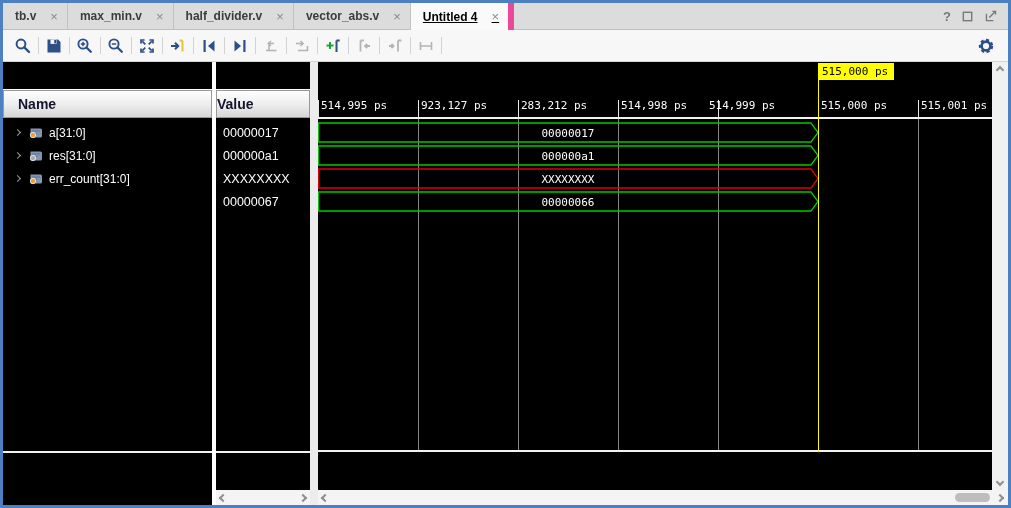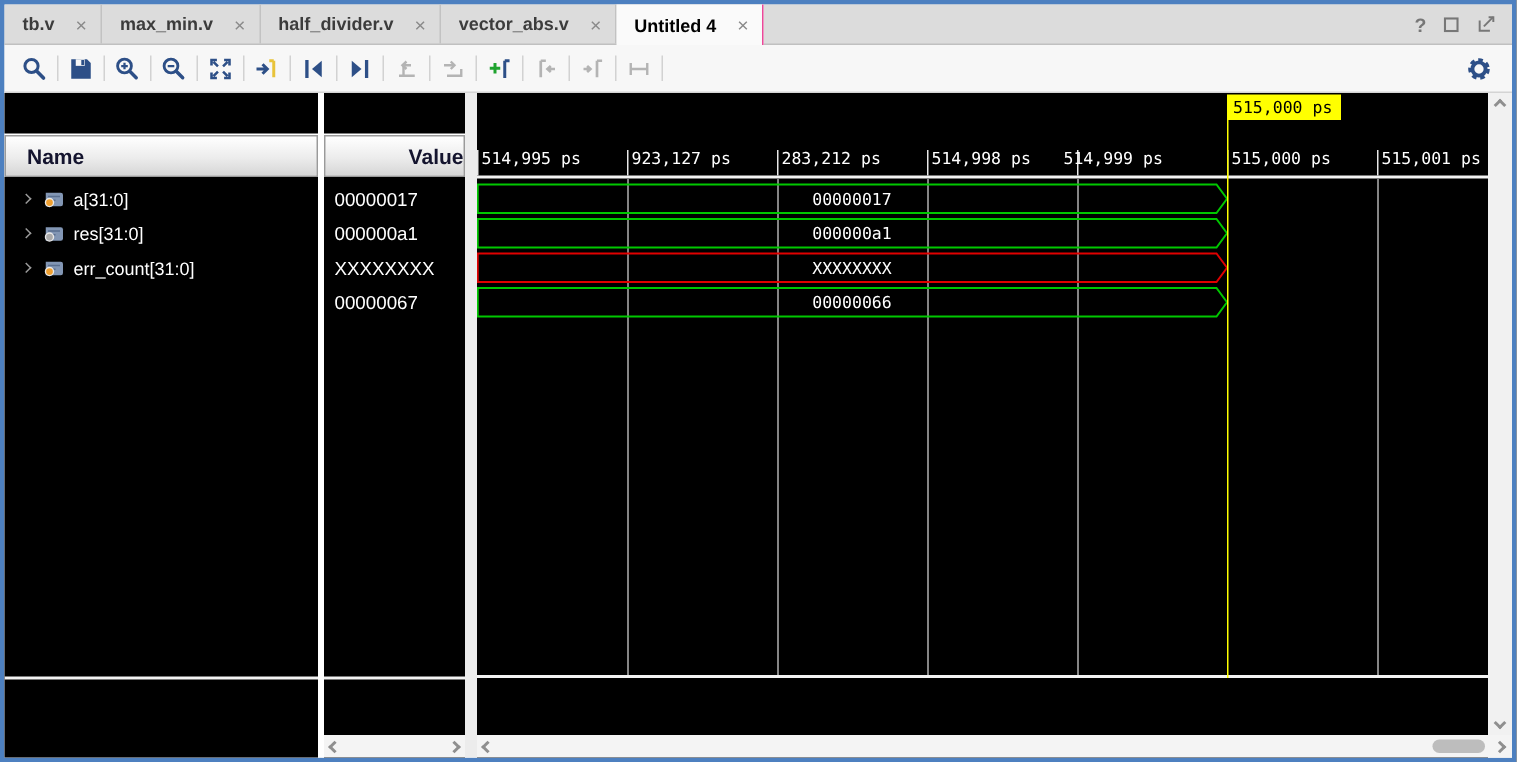--- a/index.html
+++ b/index.html
@@ -1,27 +1,27 @@
 <!DOCTYPE html>
 <html><head>
 <meta charset="utf-8">
 <style>
   * { box-sizing: border-box; margin: 0; padding: 0; }
   html,body { width:1011px; height:508px; overflow:hidden; background:#fff;
               font-family:"Liberation Sans", sans-serif; }
-  .window { width:1011px; height:508px; border:3px solid #4d80c0; background:#e5e5e5;
+  .window { width:1011px; height:508px; border:3px solid #4d80c0; background:#0f766e;
             display:flex; flex-direction:column; }
 
   
   .tabbar { height:27px; background:#dcdcdc; display:flex; align-items:stretch;
             border-bottom:1px solid #c0c0c0; flex:0 0 27px; }
   .tabs { display:flex; }
   .tab { display:flex; align-items:center; padding:0 9px 0 12px; border-right:1px solid #c2c2c2;
          font-size:12px; font-weight:bold; color:#3c3c3c; cursor:default; }
-  .tab.active { background:#fafafa; color:#000; margin-bottom:-1px; border-right:1px solid #ec4899; }
+  .tab.active { background:#fafafa; color:#000; margin-bottom:-1px; border-right:6px solid #ec4899;text-decoration:underline; }
   .tab-close { margin-left:14px; color:#8a8a8a; font-size:13px; font-weight:normal; line-height:1; }
   .win-controls { margin-left:auto; display:flex; align-items:center; gap:10px; padding-right:10px; }
   .wc { color:#777; font-size:13px; font-weight:bold; display:flex; align-items:center; }
   .wc svg { display:block; }
 
   
   .toolbar { height:32px; background:#f7f7f7; border-bottom:1px solid #d4d4d4;
              display:flex; align-items:center; padding:0 10px 0 8px; flex:0 0 32px; }
   .tbtn { width:24px; height:24px; display:flex; align-items:center; justify-content:center; }
   .tbtn svg { width:18px; height:18px; display:block; }
@@ -34,21 +34,21 @@
   .name-panel { width:209px; }
   .col-gap { width:4px; background:#fff; }
   .value-panel { width:94px; }
   .splitter { width:8px; background:#ececec; }
   .top-strip { height:27px; background:#000; flex:0 0 27px; }
   .panel-header { height:28px; margin-top:1px; flex:0 0 28px;
                   background:linear-gradient(#ffffff 0%, #ececec 55%, #d6d6d6 100%);
                   border:1px solid #9a9a9a; display:flex; align-items:center;
                   font-size:14px; font-weight:bold; color:#14142e; }
   .name-panel .panel-header { padding-left:14px; }
-  .value-panel .panel-header { justify-content:flex-end; }
+  .value-panel .panel-header { justify-content:flex-start; }
   .panel-body { flex:1; background:#000; position:relative; overflow:hidden; }
   .sig-row { height:23px; display:flex; align-items:center; color:#fff; font-size:12px; }
   .rows-box { position:absolute; top:3px; left:0; right:0;text-align:right; }
   .tree-chev { width:5px; height:5px; border-right:1.6px solid #9a9a9a; border-bottom:1.6px solid #9a9a9a;
                transform:rotate(-45deg); margin:0 9px 0 12px; flex:0 0 auto; }
   .sig-icon { margin-right:6px; display:flex; }
   .val-row { height:23px; display:flex; align-items:center; color:#fff; font-size:12.5px; padding-left:7px; }
   .bottom-line { position:absolute; top:333px; left:0; right:0; height:2px; background:#f2f2f2; }
   .hscroll { position:absolute; bottom:0; left:0; right:0; height:15px; background:#f4f4f4;
              display:flex; align-items:center; justify-content:space-between; padding:0 4px; }

